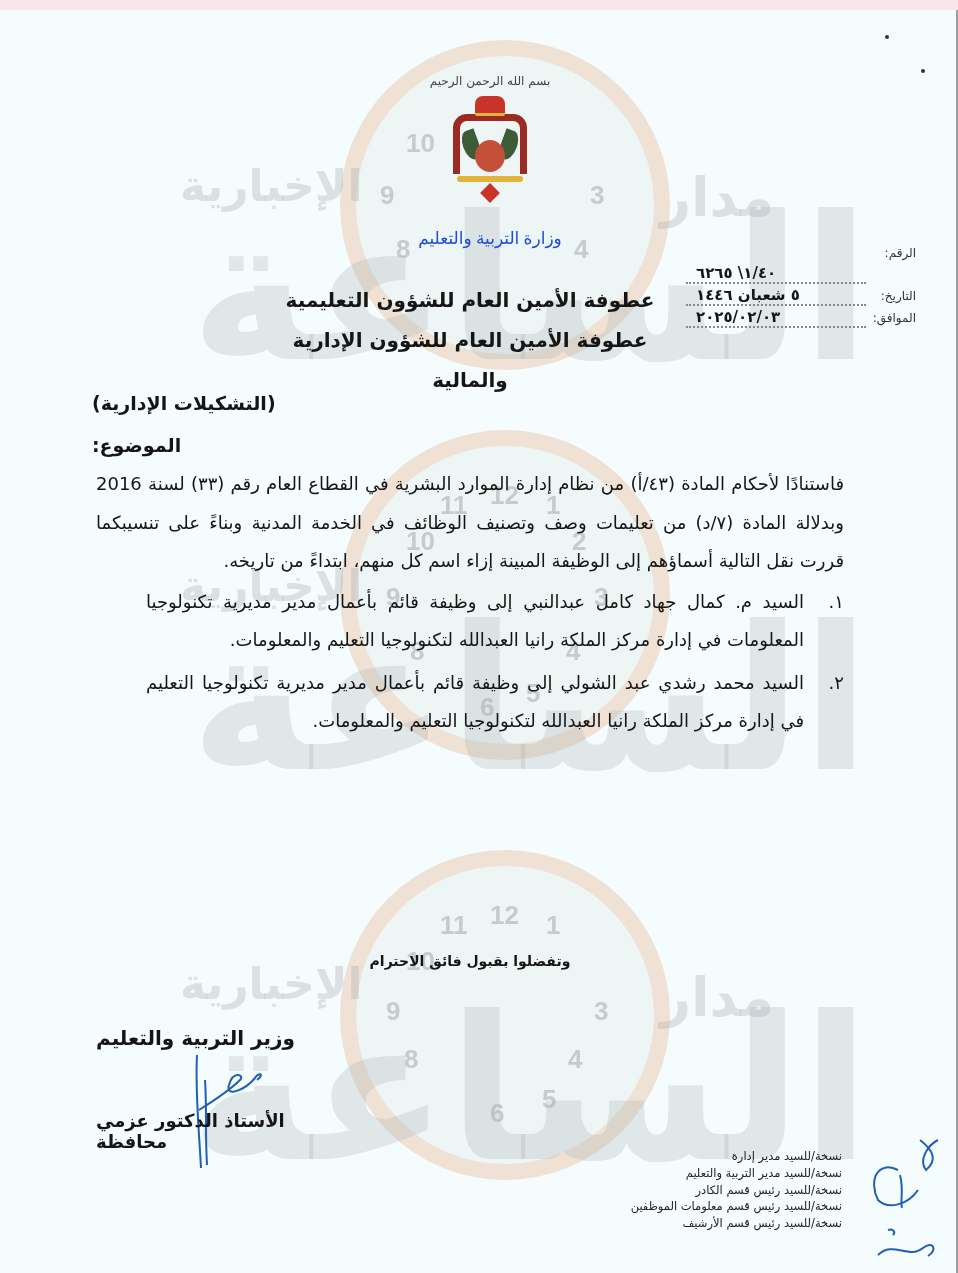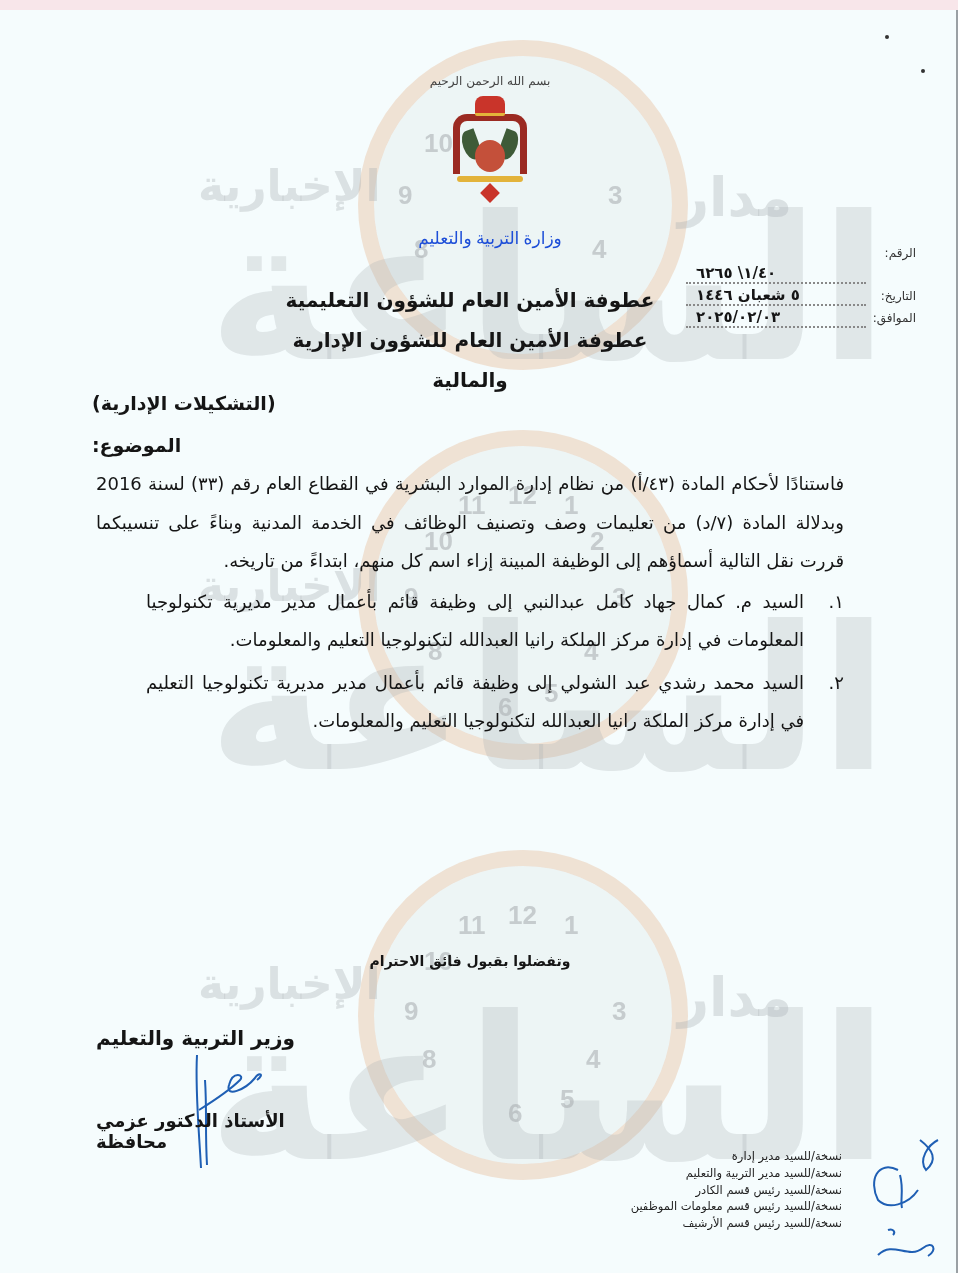--- a/index.html
+++ b/index.html
@@ -8,21 +8,21 @@
       background: #f5fcfd;
       font-family: "DejaVu Sans", "Liberation Sans", sans-serif;
       color: #151515;
       position: relative;
     }
     .top-strip { position: absolute; top: 0; left: 0; width: 958px; height: 10px; background: #f8e6ea; }
     .right-edge { position: absolute; top: 10px; right: 0; width: 2px; height: 1263px; background: #9aa0a4; }
     .speck { position: absolute; width: 4px; height: 4px; border-radius: 50%; background: #333; }
 
     
-    .wm { position: absolute; pointer-events: none; margin-left: 18px; }
+    .wm { position: absolute; pointer-events: none; }
     .wm-clock {
       position: absolute; width: 330px; height: 330px; border-radius: 50%;
       border: 16px solid rgba(240,190,150,0.35);
       background: rgba(215,222,225,0.25);
     }
     .wm-clock .num { position: absolute; font-family: "Liberation Sans", sans-serif; font-weight: bold; font-size: 26px; color: rgba(150,155,160,0.45); }
     .wm-text-small { position: absolute; font-family: "DejaVu Sans", sans-serif; font-weight: bold; font-size: 44px; color: rgba(170,175,178,0.35); direction: rtl; }
     .wm-text-big { position: absolute; font-family: "DejaVu Sans", sans-serif; font-weight: bold; font-size: 200px; color: rgba(170,175,178,0.28); direction: rtl; line-height: 1; text-align: center; }
 
     

